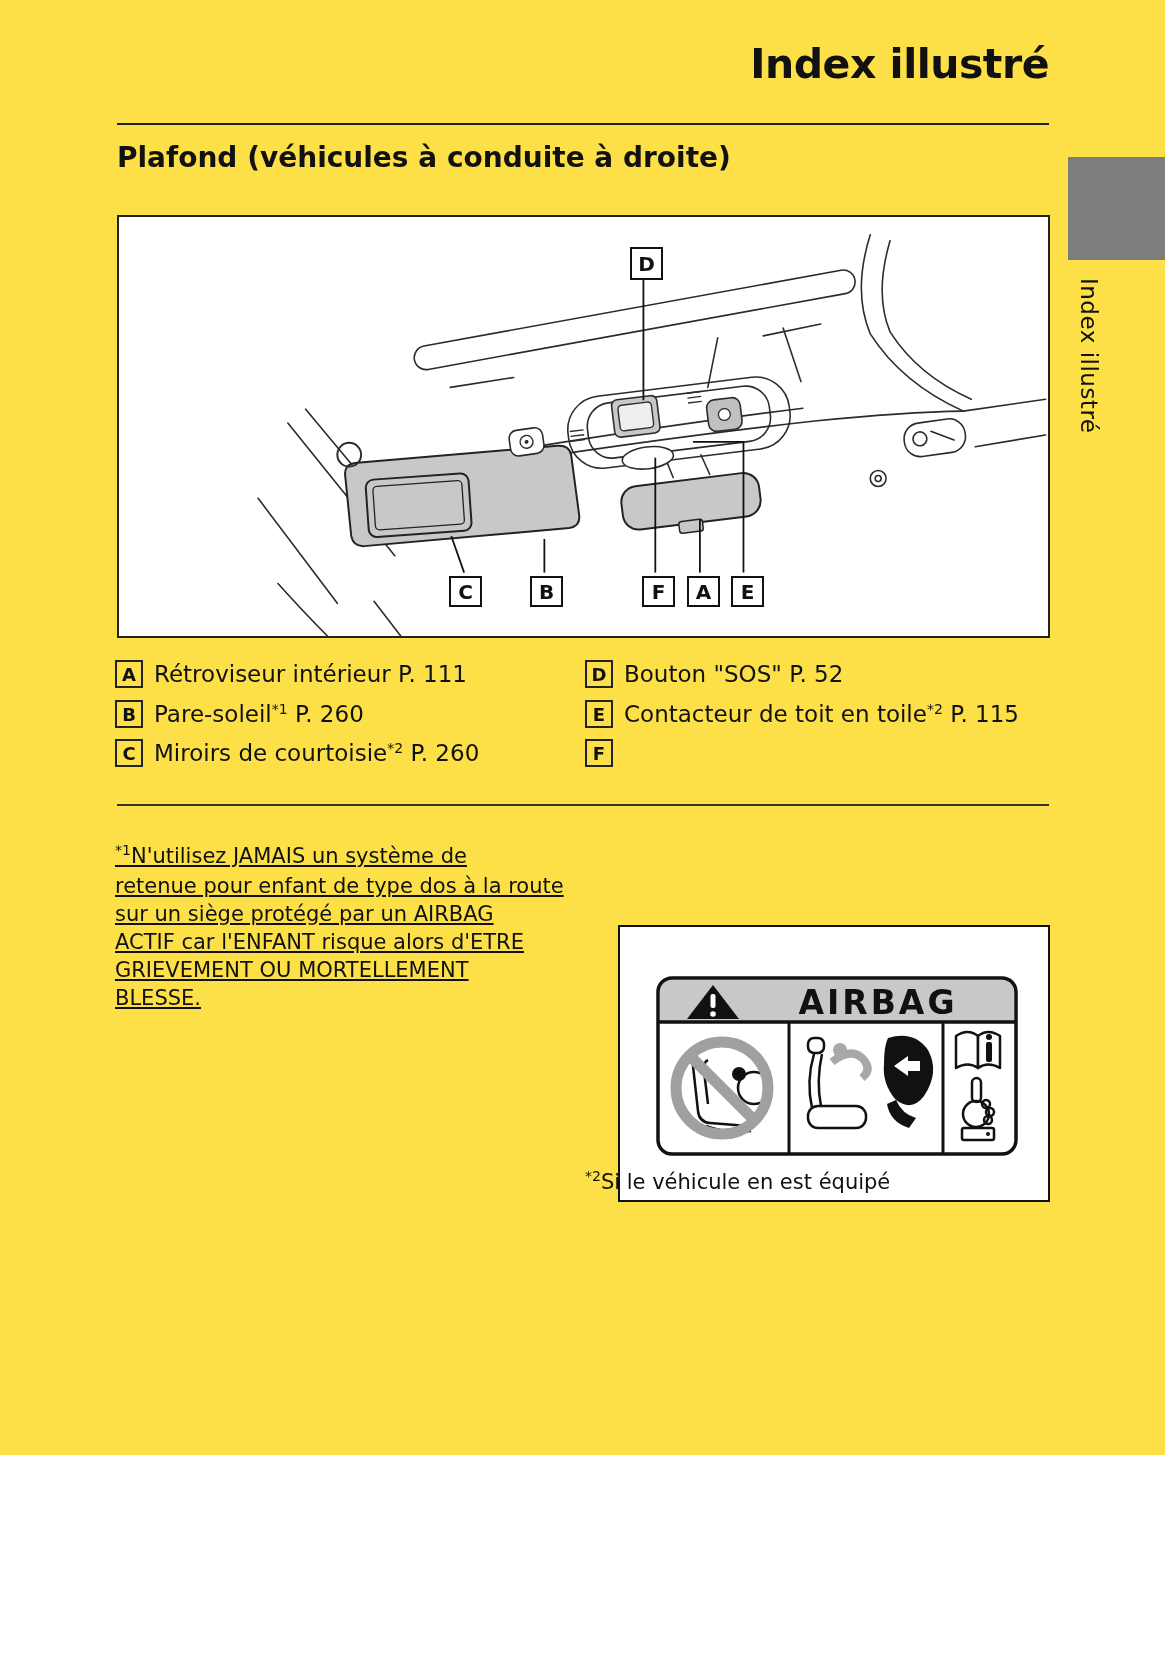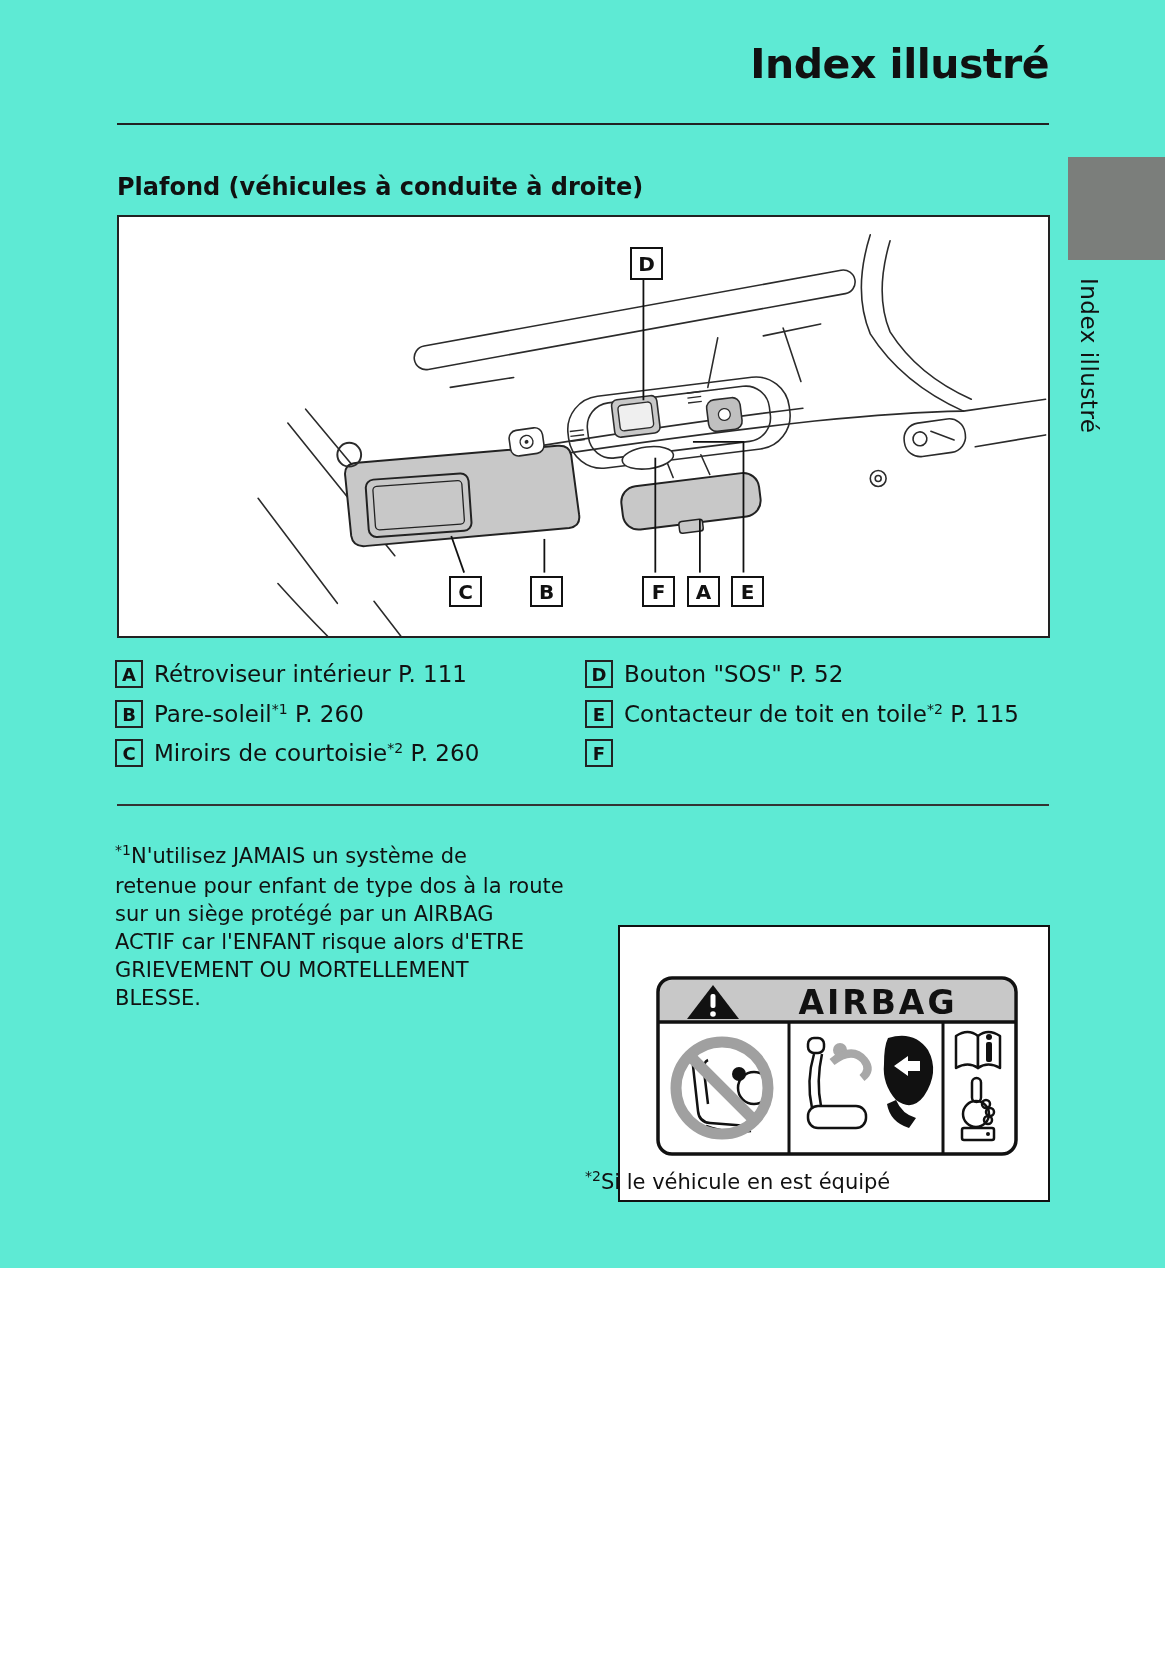--- a/index.html
+++ b/index.html
@@ -1,21 +1,21 @@
 <!DOCTYPE html>
 <html><head>
 <meta charset="utf-8">
 <style>
   html,body{margin:0;padding:0;background:#ffffff;}
   body{font-family:"DejaVu Sans",sans-serif;color:#111;}
-  .page{position:relative;width:1165px;height:1268px;background:#5eead4;overflow:hidden;}
+  .page{position:relative;width:1165px;height:1455px;background:#fde047;overflow:hidden;}
   .abs{position:absolute;}
   .title{font-size:41px;font-weight:bold;letter-spacing:-0.5px;white-space:nowrap;}
   .hrule{background:#222;height:2px;}
-  .heading{font-size:24px;font-weight:bold;white-space:nowrap;margin-top:32px;}
+  .heading{font-size:28px;font-weight:bold;white-space:nowrap;}
   .side-tab{background:#7b7e7b;}
   .side-tab-label{writing-mode:vertical-rl;font-size:23px;letter-spacing:0.5px;color:#111;white-space:nowrap;}
   .diagram-box{border:2px solid #222;background:#fff;box-sizing:border-box;}
   .callout{border:2px solid #111;background:#fff;box-sizing:border-box;
            display:flex;align-items:center;justify-content:center;
            font-size:20px;font-weight:bold;}
   .legend-row{display:flex;align-items:center;gap:11px;}
   .legend-letter{width:28px;height:28px;border:2px solid #222;box-sizing:border-box;flex:0 0 auto;
                  display:flex;align-items:center;justify-content:center;font-size:18px;font-weight:bold;}
   .legend-text{font-size:23px;white-space:nowrap;}
@@ -154,21 +154,21 @@
   <div class="abs legend-row" style="left:585px;top:700px;">
     <span class="legend-letter">E</span>
     <span class="legend-text"><span>Contacteur de toit en toile</span><span class="sup">*2</span><span> P. 115</span></span>
   </div>
   <div class="abs legend-row" style="left:585px;top:739px;">
     <span class="legend-letter">F</span>
   </div>
 
   <div class="abs hrule" style="left:117px;top:804px;width:932px;height:2px;background:#333;"></div>
 
-  <div class="abs fn" style="left:115px;top:842px;width:460px;">
+  <div class="abs fn" style="left:115px;top:842px;width:460px;text-decoration:underline;">
     <span class="sup">*1</span><span class="fn-lines">N'utilisez JAMAIS un système de
 retenue pour enfant de type dos à la route
 sur un siège protégé par un AIRBAG
 ACTIF car l'ENFANT risque alors d'ETRE
 GRIEVEMENT OU MORTELLEMENT
 BLESSE.</span>
   </div>
 
   <div class="abs warn-outer" style="left:618px;top:882px;width:432px;height:277px;">
     <svg class="abs" style="left:36px;top:49px;" width="362" height="180" viewBox="0 0 362 180">

